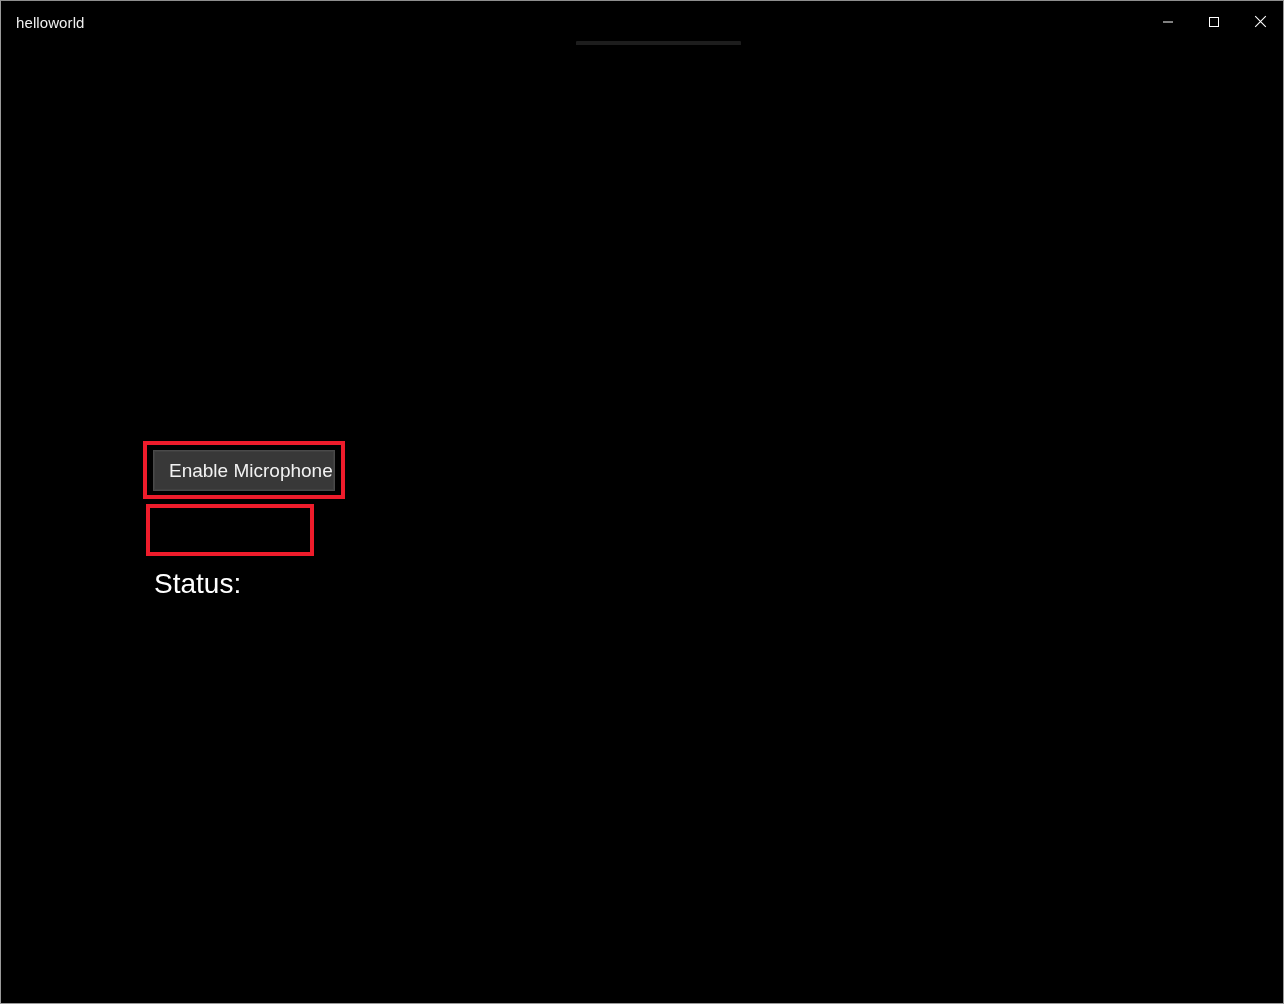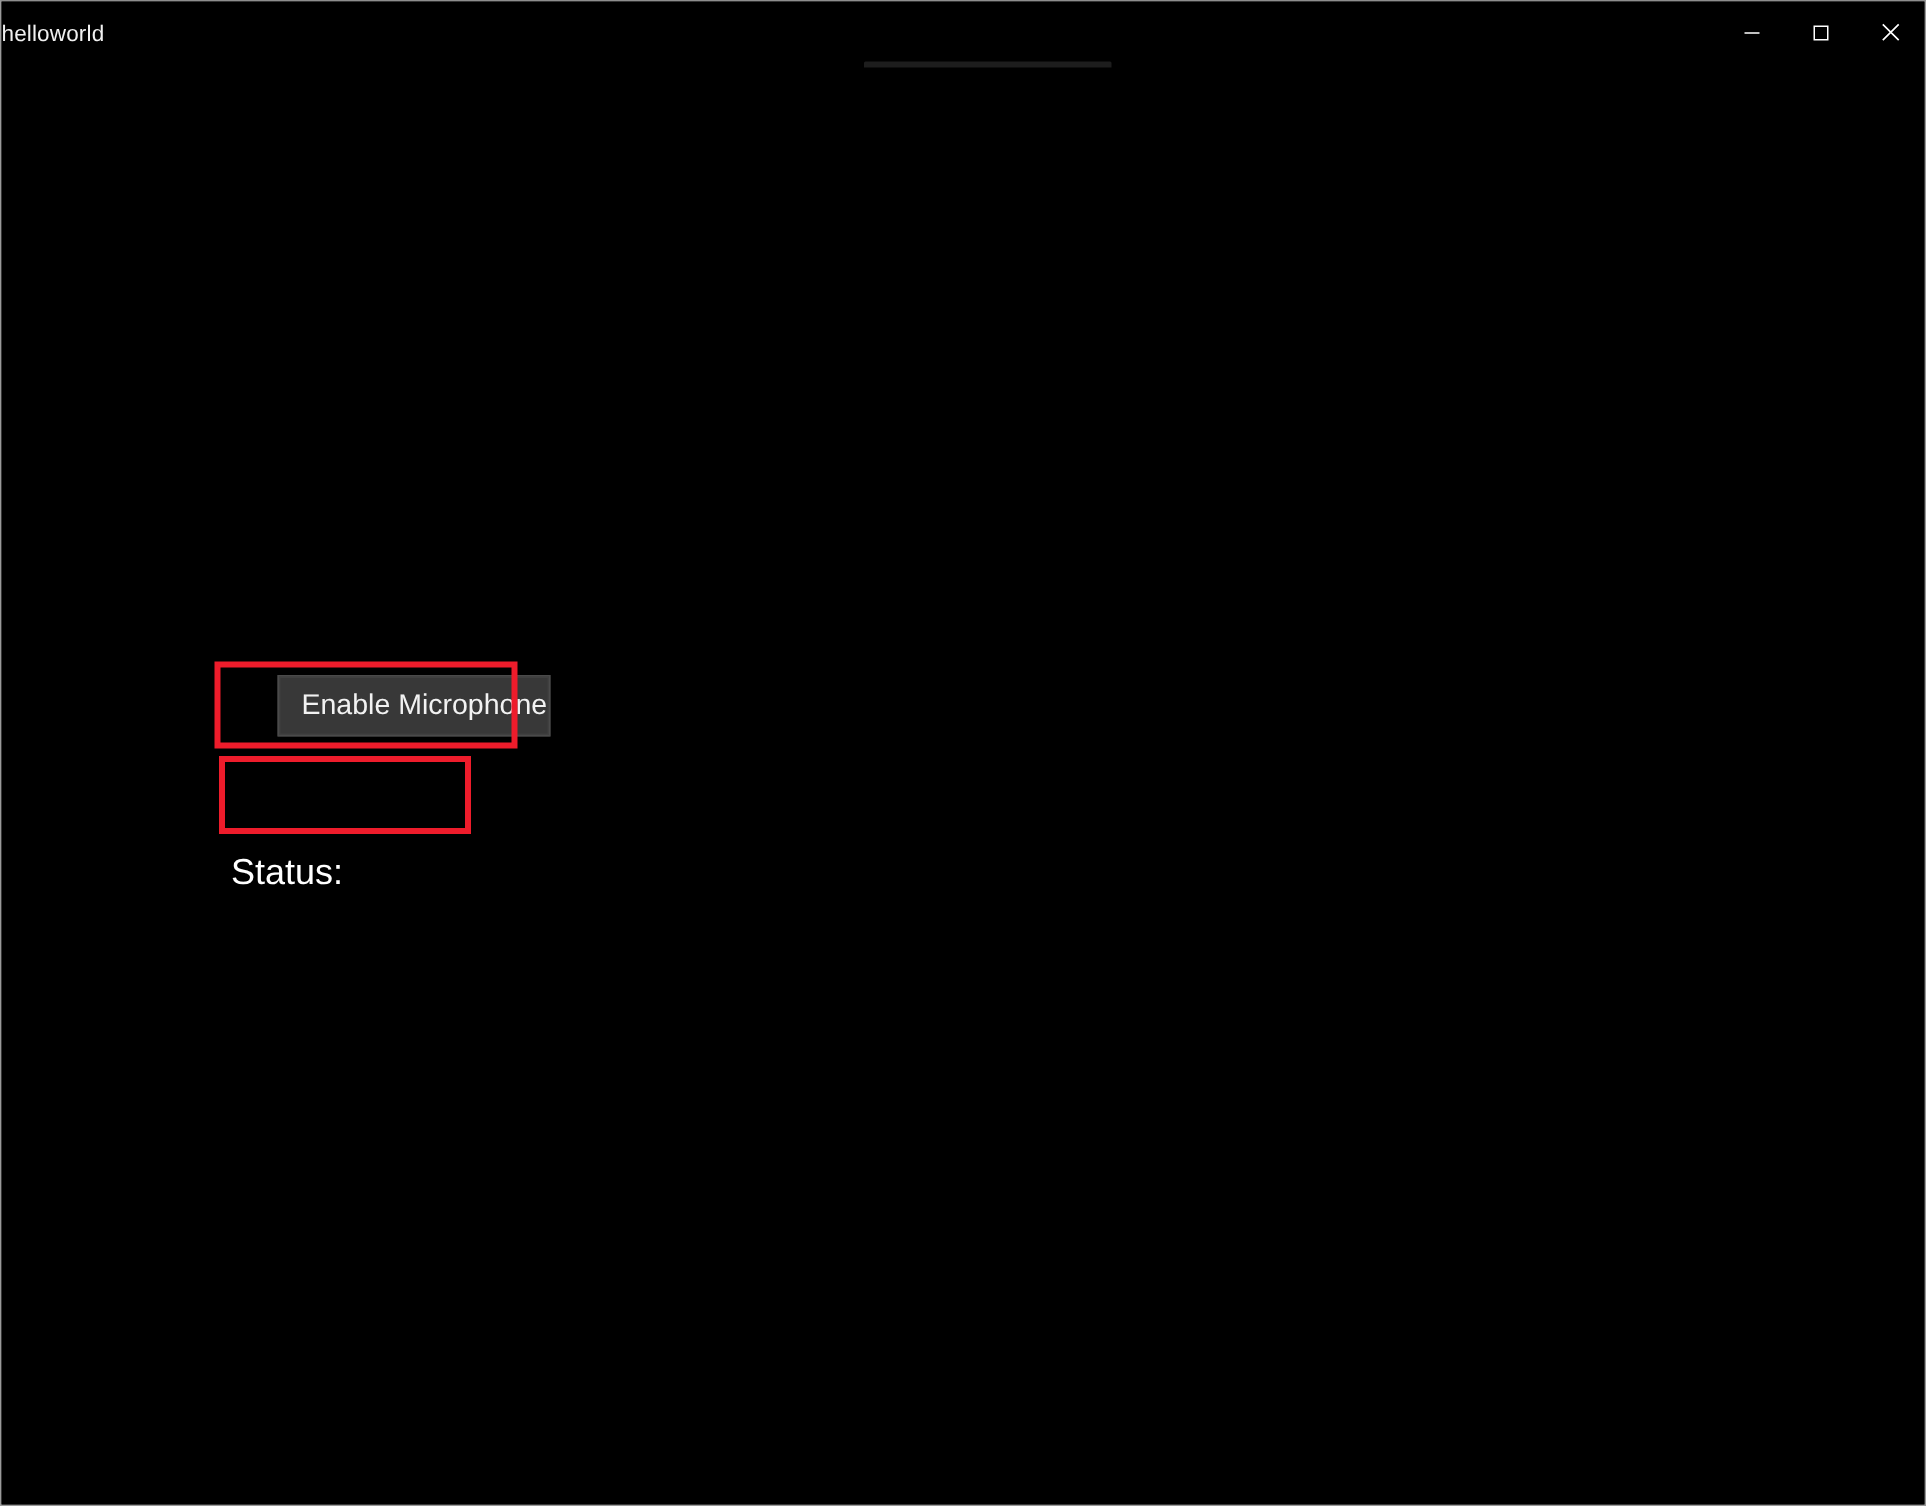--- a/index.html
+++ b/index.html
@@ -24,20 +24,21 @@
   #titlebar {
     position: absolute;
     left: 0; top: 0;
     width: 100%;
     height: 44px;
     background: #000000;
     display: flex;
     align-items: center;
   }
   #titlebar-title {
+    margin-left: 15px;
     color: #f0f0f0;
     font-size: 15px;
     letter-spacing: 0.1px;
     line-height: 44px;
     white-space: nowrap;
     user-select: none;
   }
   #caption-buttons {
     position: absolute;
     right: 0; top: 0;
@@ -134,34 +135,33 @@
     cursor: default;
     padding: 0 15px;
     white-space: nowrap;
     box-shadow: inset 0 0 0 1px rgba(120,120,120,0.12);
   }
   #enable-microphone-button {
     left: 152px;
     top: 405px;
     width: 182px;
     height: 41px;
-    margin-left: 32px;
   }
   #talk-to-bot-button {
     left: 155px;
     top: 466px;
     width: 148px;
     height: 38px;
   }
   #status-label {
     position: absolute;
     left: 153px;
     top: 523px;
     color: #ffffff;
-    font-size: 24px;
+    font-size: 28px;
     font-family: "Liberation Sans", sans-serif;
     white-space: nowrap;
     user-select: none;
     text-align: right;
   }
 </style>
 </head>
 <body>
 
 <div id="app-window">

